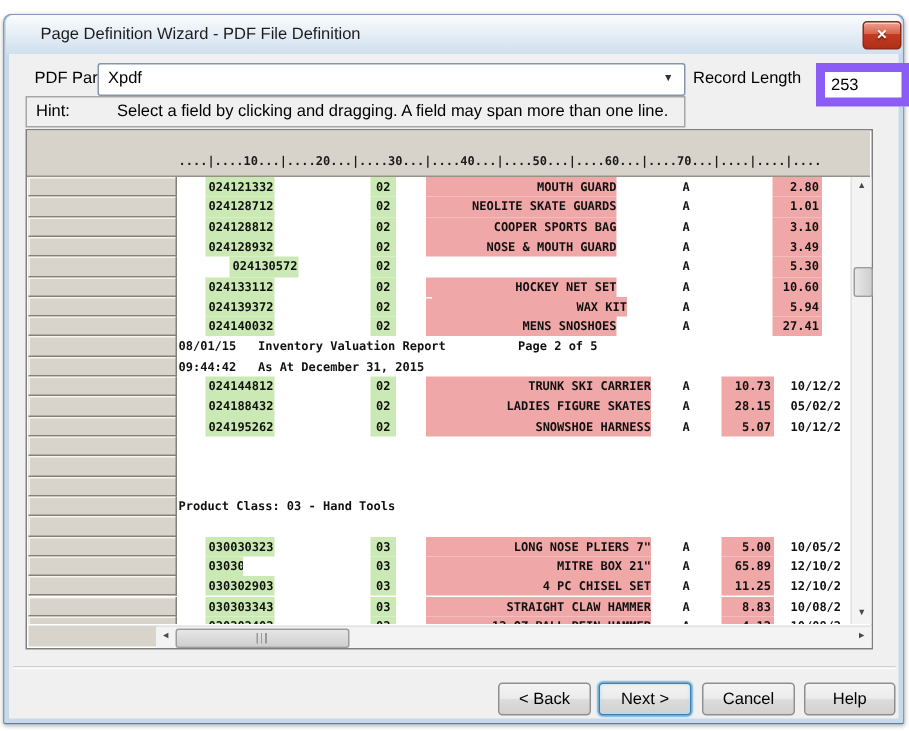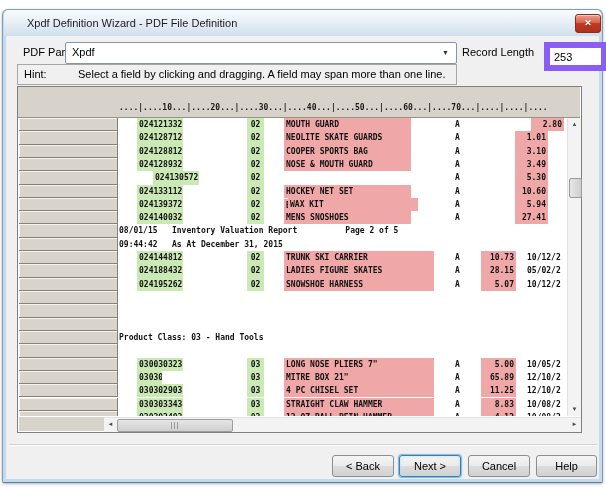--- a/index.html
+++ b/index.html
@@ -41,21 +41,21 @@
   .ruler{position:absolute;left:101px;top:16px;width:448px;height:13px;overflow:hidden;
          font-family:"DejaVu Sans Mono",monospace;font-size:8px;font-weight:bold;color:#1a1a1a;white-space:pre;}
   .rows{position:absolute;left:0;top:31px;width:548px;height:298px;overflow:hidden;}
   .rrow{position:absolute;left:0;width:548px;height:13.31px;
         font-family:"DejaVu Sans Mono",monospace;font-size:8px;font-weight:bold;color:#111;}
   .rowhead{position:absolute;left:1px;top:0;width:98px;height:12.31px;background:#d8d4cb;
            border-right:1px solid #84817a;border-bottom:1px solid #84817a;
            box-shadow:inset 1px 1px 0 #f6f4ef;}
   .fld{position:absolute;top:0;height:13.31px;line-height:13.6px;white-space:pre;overflow:hidden;}
   .g{background:var(--green);}
-  .p{background:var(--pink);}
+  .p{background:var(--pink);text-align:right;}
   .ctr{text-align:center;}
   .rt{text-align:right;padding-right:2px;box-sizing:border-box;}
   .padl{padding-left:2px;box-sizing:border-box;}
 
   
   .vsb{position:absolute;left:549px;top:31px;width:13px;height:298px;background:#f4f3f3;
        border-left:1px solid #e3e2e2;}
   .vsb .sarr{position:absolute;left:0;width:13px;height:13px;text-align:center;font-size:6px;
              line-height:13px;color:#4a4a4a;}
   .vsb .up{top:0;} .vsb .dn{bottom:0;}
@@ -79,21 +79,21 @@
   .btn{position:absolute;top:455px;height:22px;border:1px solid #8e8e8e;border-radius:3px;
        background:linear-gradient(#f4f4f4,#ebebeb 48%,#dcdcdc 52%,#d1d1d1);
        font-family:"Liberation Sans",sans-serif;font-size:11px;color:#000;cursor:pointer;}
   .btn.focused{border:1px solid #3c7fb1;box-shadow:0 0 1px 1px #79b7e3,inset 0 0 3px #b5dcf5;}
 </style>
 </head>
 <body>
 
 <div class="window"></div>
 <div class="titlebar"></div>
-<div class="wtitle">Xpdf Definition Wizard - PDF File Definition</div>
+<div class="wtitle">Page Definition Wizard - PDF File Definition</div>
 <div class="closebtn">
   <span>✕</span>
 </div>
 
 <div class="lbl" style="left:23px;top:44px;">PDF Parser</div>
 <div class="combo">
   <span class="val">Xpdf</span>
   <span class="arr">▼</span>
 </div>
 <div class="lbl" style="left:462px;top:44px;">Record Length</div>
@@ -108,21 +108,21 @@
   <div class="band">
     <div class="ruler">....|....10...|....20...|....30...|....40...|....50...|....60...|....70...|....|....|....</div>
   </div>
   <div class="rows" id="rows">
       <div class="rrow" style="top: 0px;">
         <div class="rowhead"></div>
         <div class="fld g padl" style="left: 119px; width: 46px;">024121332</div>
         <div class="fld g ctr" style="left: 229px; width: 17px;">02</div>
         <div class="fld p padl" style="left: 266px; width: 127px;">MOUTH GUARD</div>
         <div class="fld " style="left: 437px;">A</div>
-        <div class="fld p rt" style="left: 497px; width: 33px; margin-left: 16px;">2.80</div>
+        <div class="fld p rt" style="left: 497px; width: 33px;">2.80</div>
       </div>
       <div class="rrow" style="top: 13.31px;">
         <div class="rowhead"></div>
         <div class="fld g padl" style="left: 119px; width: 46px;">024128712</div>
         <div class="fld g ctr" style="left: 229px; width: 17px;">02</div>
         <div class="fld p padl" style="left: 266px; width: 127px;">NEOLITE SKATE GUARDS</div>
         <div class="fld " style="left: 437px;">A</div>
         <div class="fld p rt" style="left: 497px; width: 33px;">1.01</div>
       </div>
       <div class="rrow" style="top: 26.62px;">

